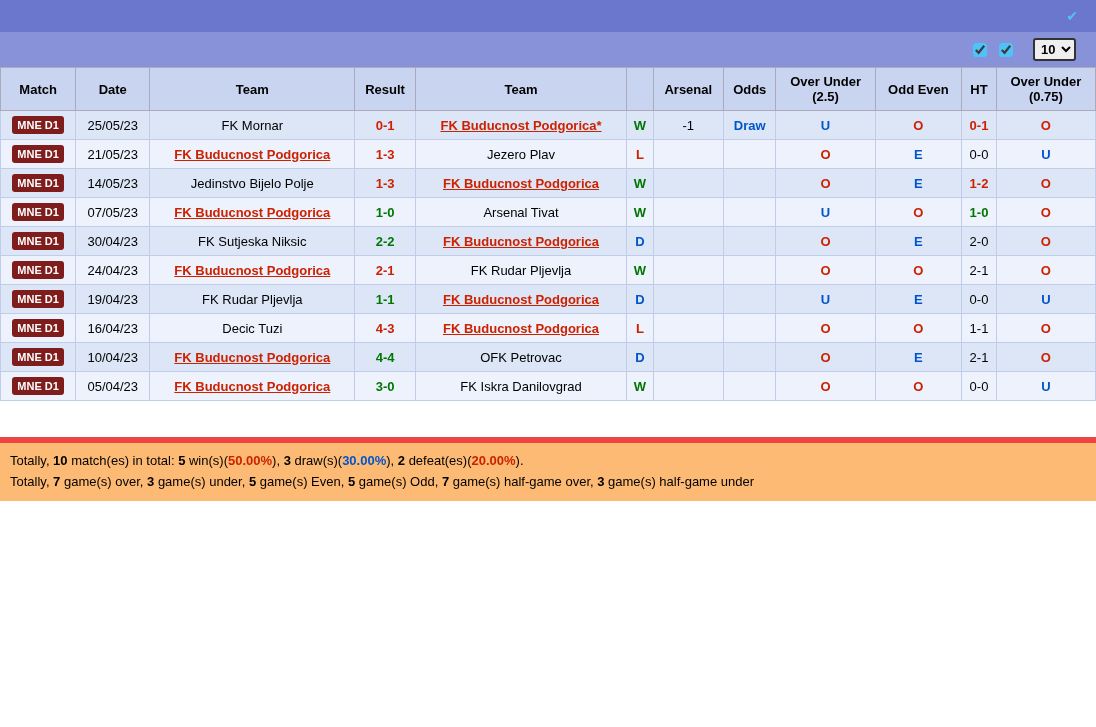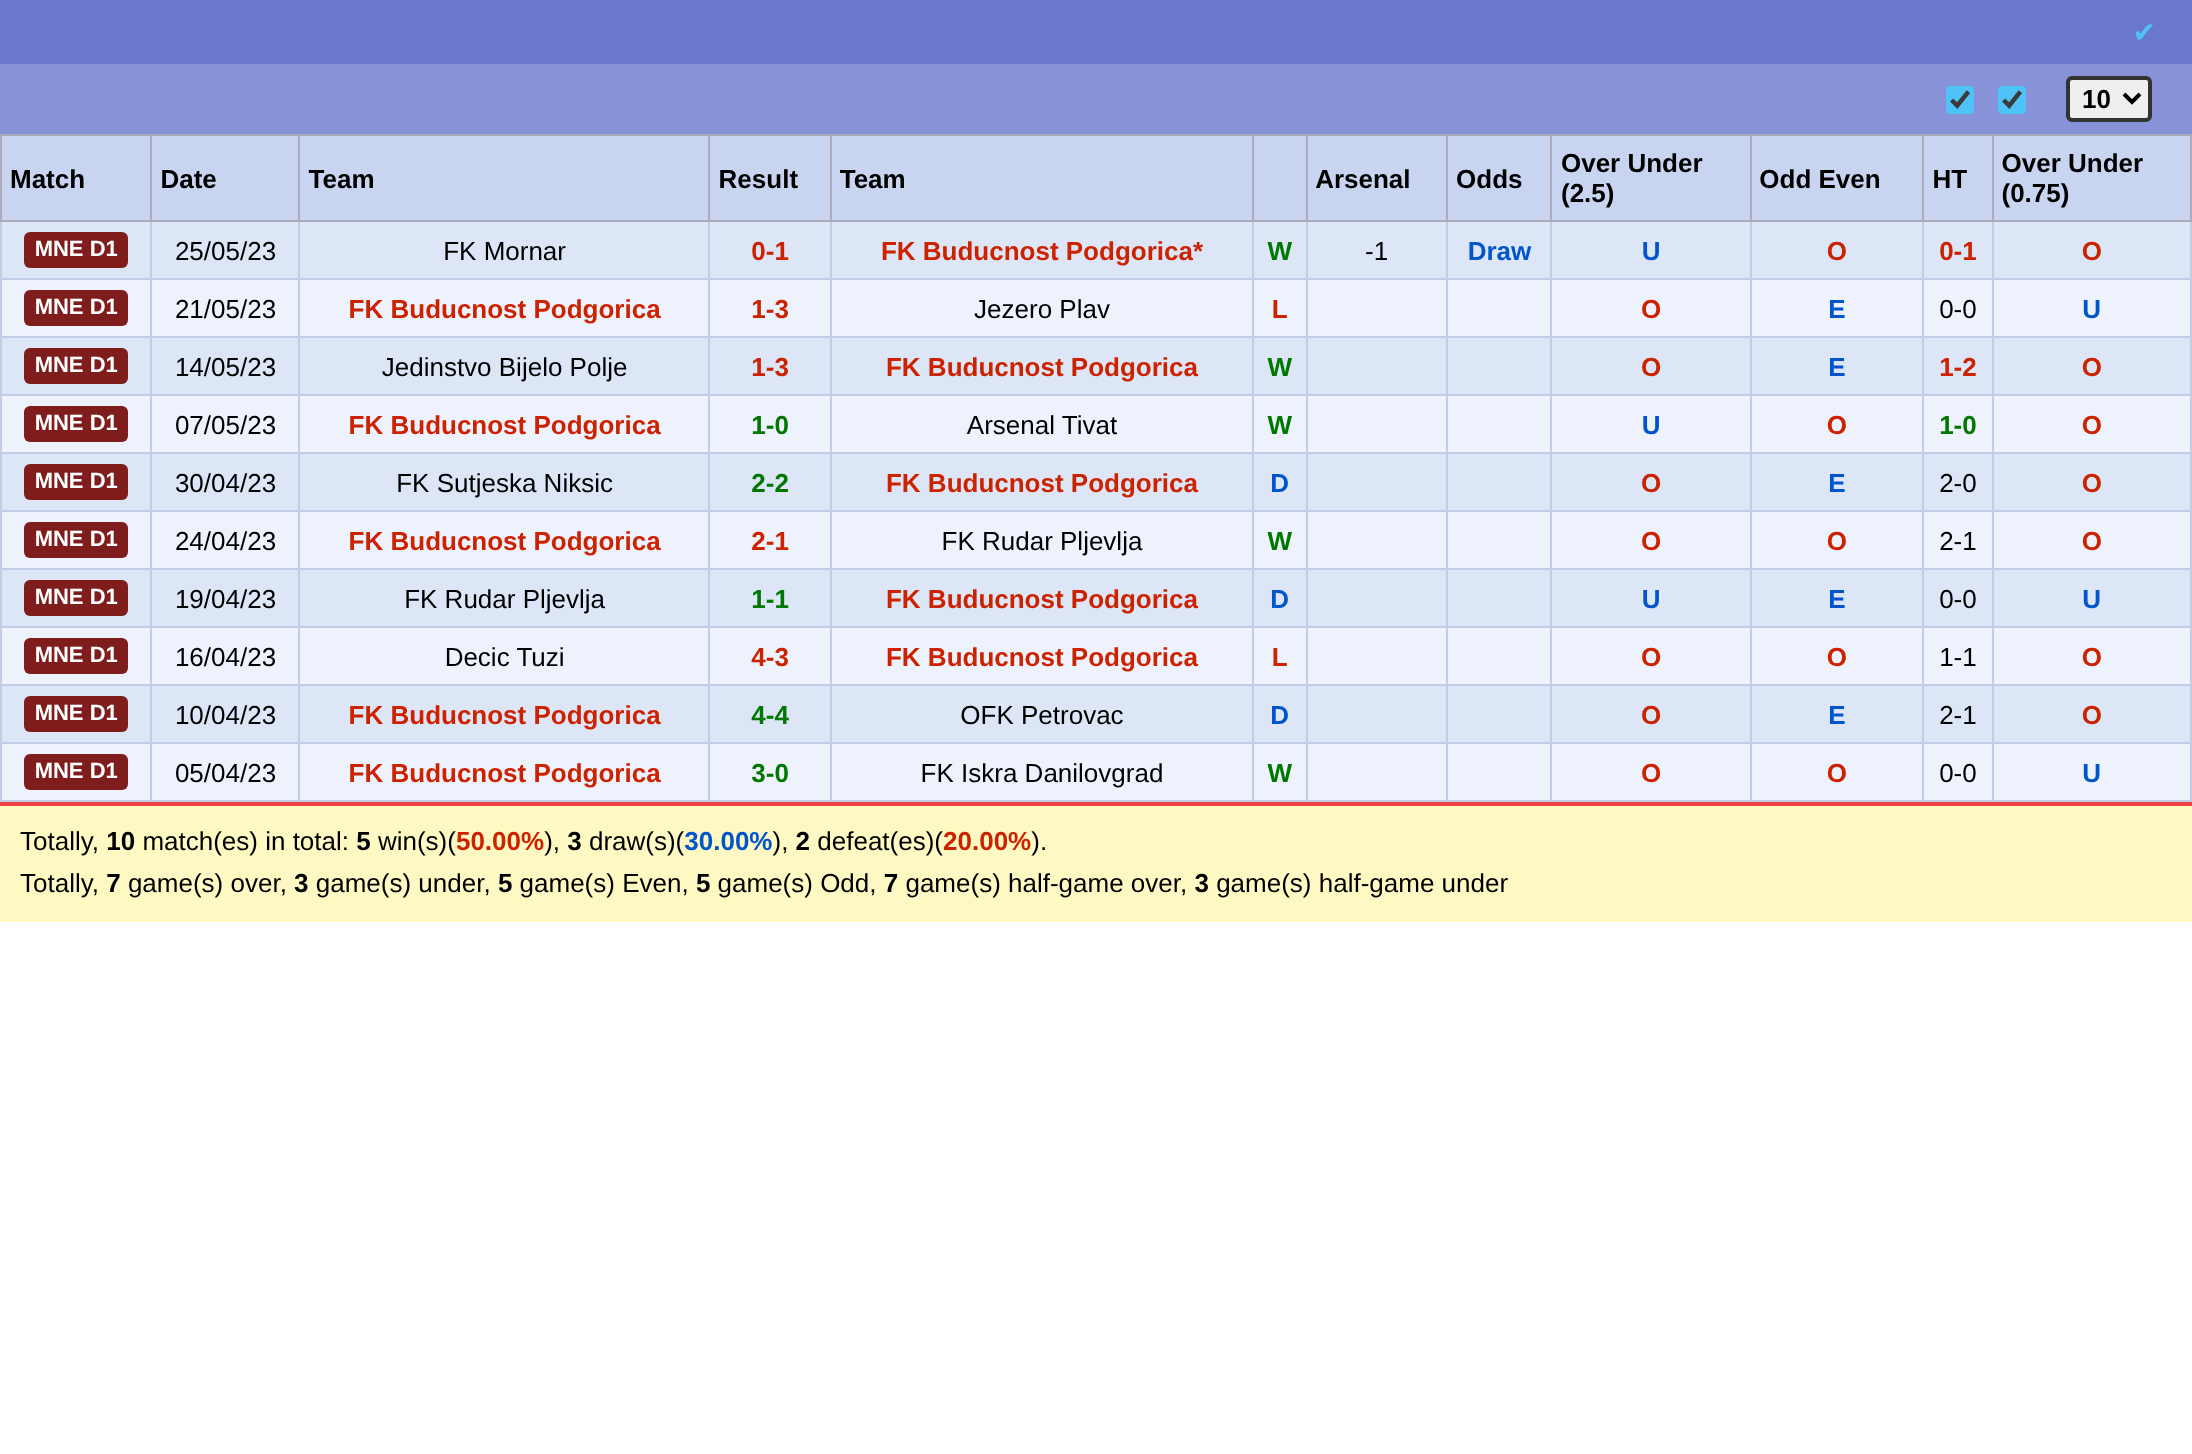--- a/index.html
+++ b/index.html
@@ -48,21 +48,21 @@
     table {
       width: 100%;
       border-collapse: collapse;
     }
 
     thead tr {
       background: #c8d4f0;
     }
     thead th {
       padding: 6px 4px;
-      text-align: left;
+      text-align: center;
       font-weight: bold;
       font-size: 13px;
       border: 1px solid #aab;
       vertical-align: middle;
     }
 
     tbody tr:nth-child(odd) { background: #dce6f7; }
     tbody tr:nth-child(even) { background: #edf2fd; }
 
     tbody td {
@@ -76,40 +76,41 @@
     .match-badge {
       background: #7f1d1d;
       color: white;
       padding: 3px 5px;
       border-radius: 3px;
       font-size: 11px;
       font-weight: bold;
       display: inline-block;
     }
 
-    .team-red { color: #cc2200; font-weight: bold; }
+    .team-red { color: #cc2200; font-weight: bold; text-decoration: underline; }
     .result-red { color: #cc2200; font-weight: bold; }
     .result-green { color: #007700; font-weight: bold; }
 
     .wdl-w { color: #007700; font-weight: bold; }
     .wdl-d { color: #0055cc; font-weight: bold; }
     .wdl-l { color: #cc2200; font-weight: bold; }
 
     .odds-draw { color: #0055cc; font-weight: bold; }
     .ou-o { color: #cc2200; font-weight: bold; }
     .ou-u { color: #0055cc; font-weight: bold; }
     .odd-o { color: #cc2200; font-weight: bold; }
     .odd-e { color: #0055cc; font-weight: bold; }
 
     .footer {
       padding: 8px 10px;
       font-size: 13px;
       line-height: 1.6;
-      border-top: 2px solid #ef4444;
-      background: #fef9c3;
+      border-top: 6px solid #ef4444;
+      background: #fdba74;
+      margin-top: 36px;
     }
     .footer b { font-weight: bold; }
     .stat-red { color: #cc2200; font-weight: bold; }
     .stat-blue { color: #0055cc; font-weight: bold; }
   </style>
 </head>
 <body>
 
 <div>
 

